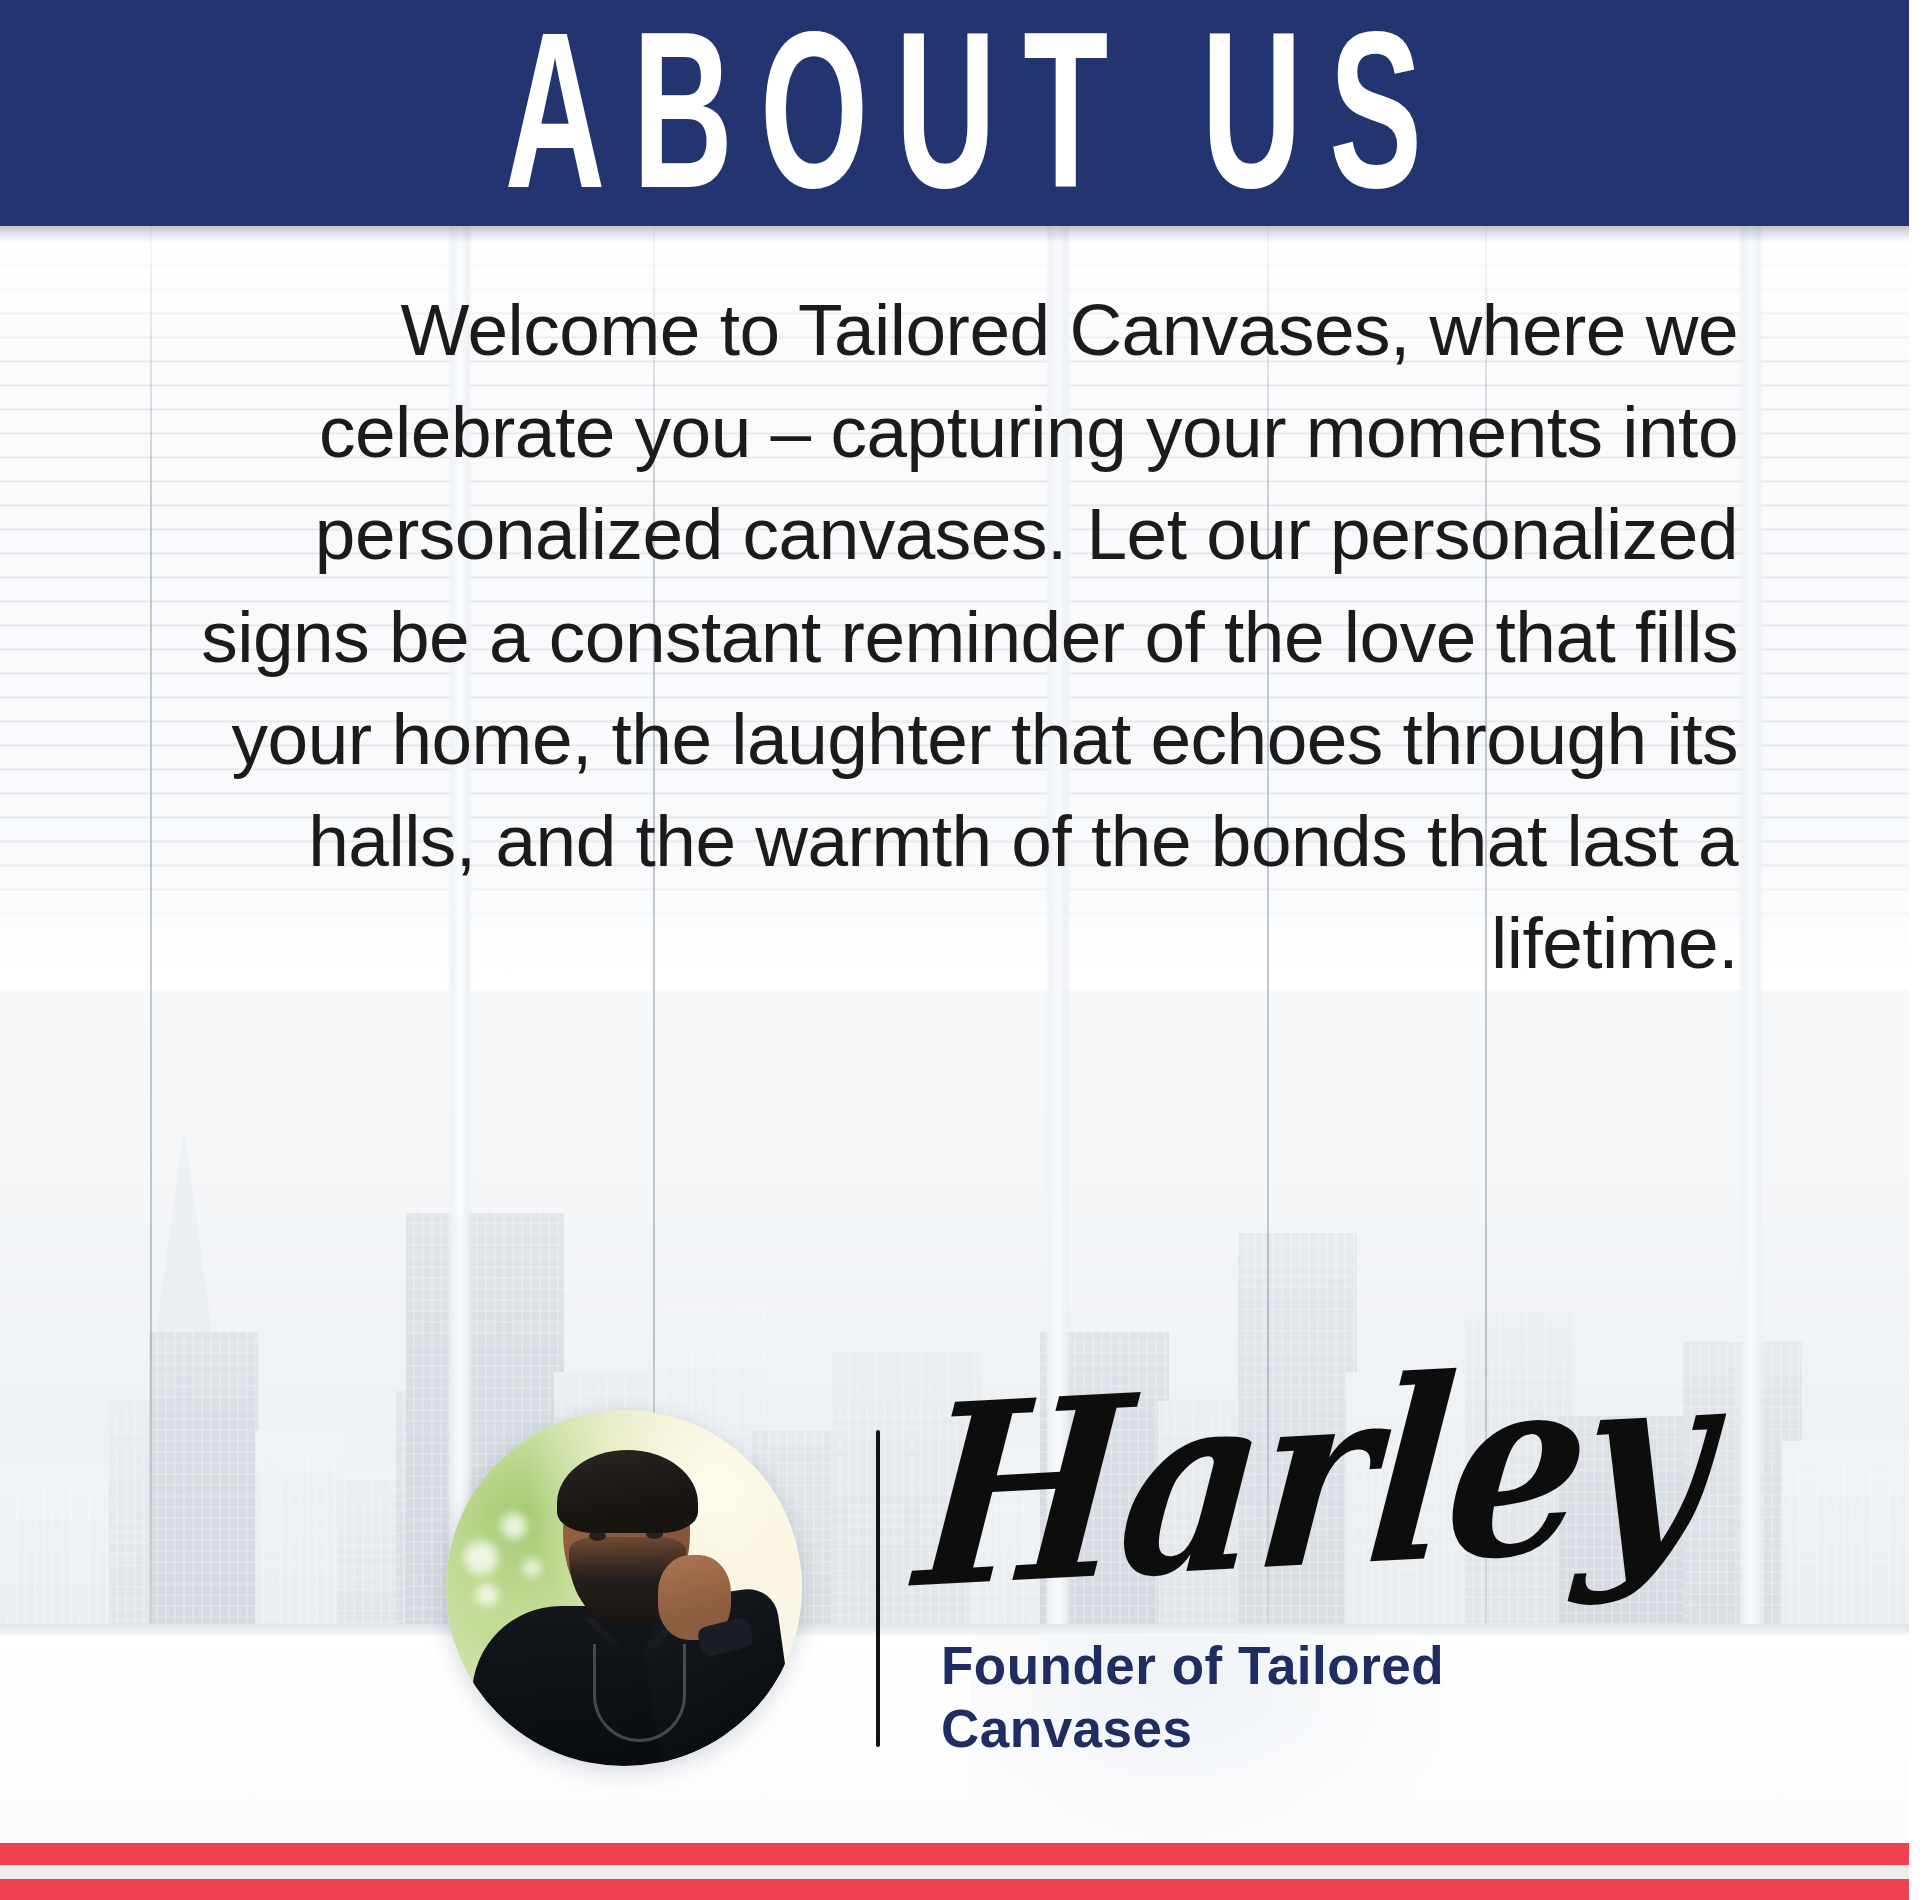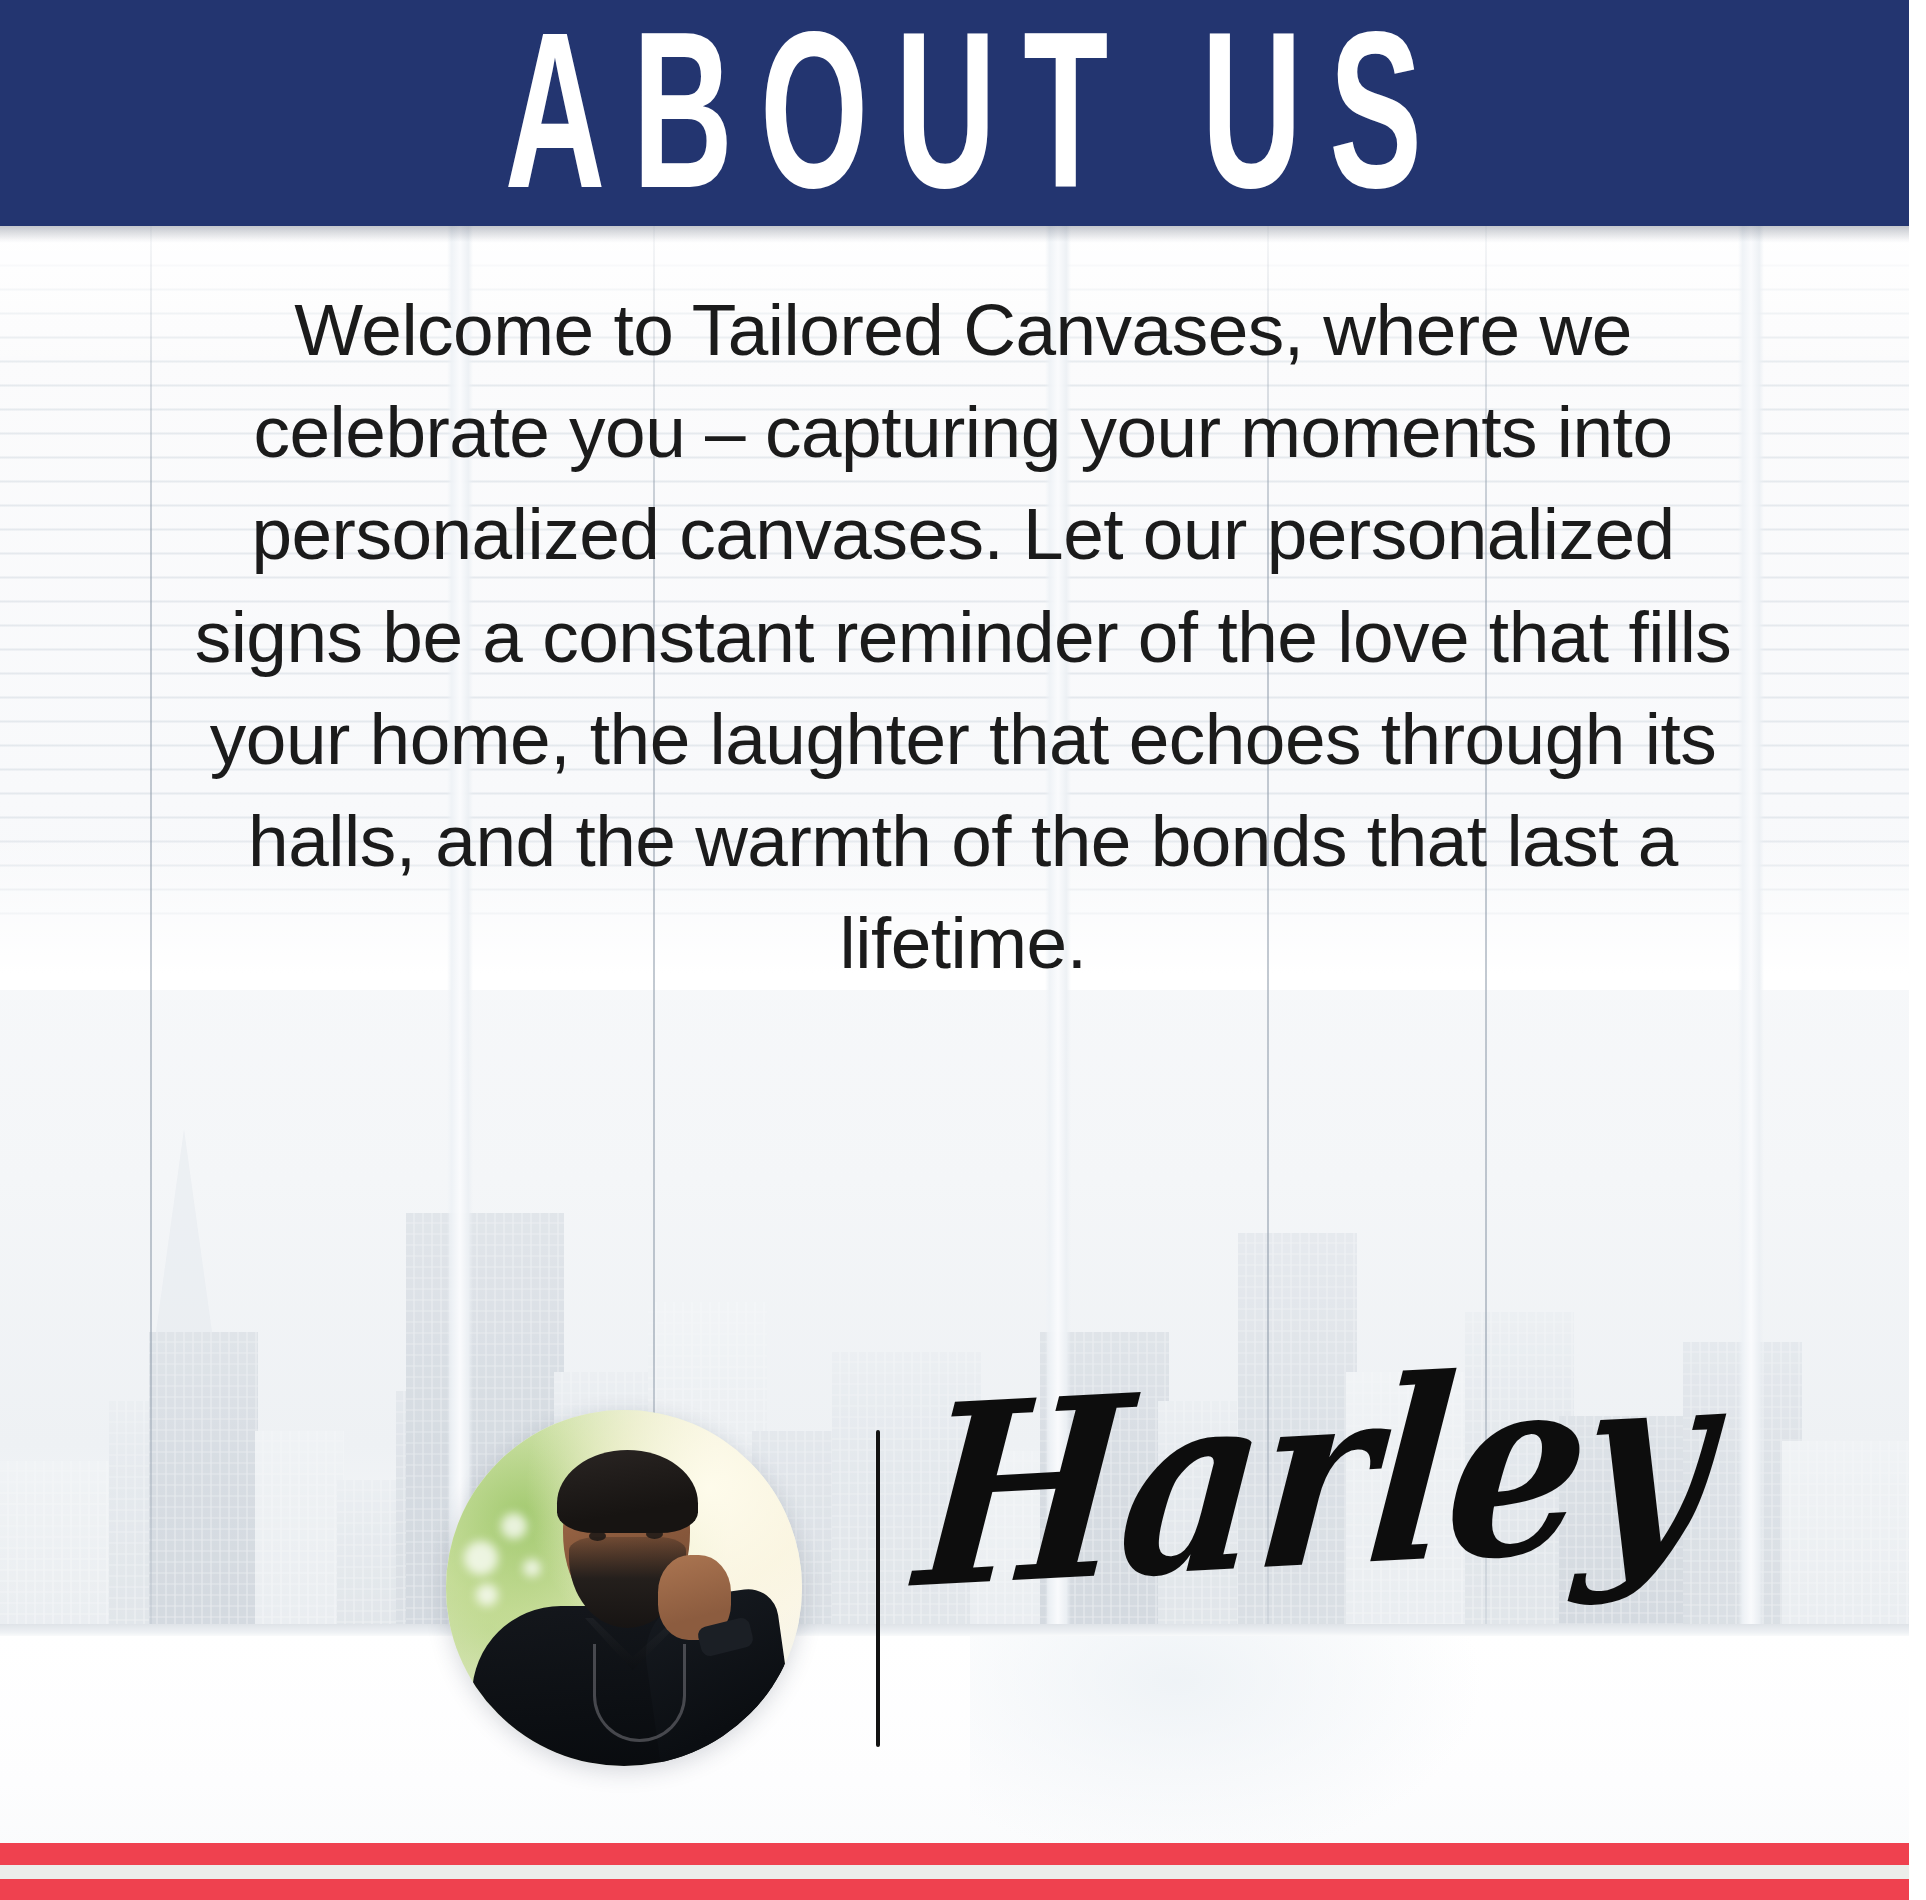--- a/index.html
+++ b/index.html
@@ -189,21 +189,21 @@
     z-index: 6;
   }
 
   
   .copy {
     position: absolute;
     left: 188px;
     top: 279px;
     width: 1550px;
     z-index: 5;
-    text-align: center;
+    text-align: right;
     color: #1b1b1b;
     font-family: "Liberation Sans", sans-serif;
     font-size: 73px;
     line-height: 1.40;
     font-weight: 400;
     letter-spacing: -0.5px;
   }
   .copy p { margin: 0; }
   .copy .gap { height: 95px; }
 
@@ -496,20 +496,24 @@
         <div class="av-chain"></div>
         <div class="av-hand"></div>
         <div class="av-watch"></div>
       </div>
     </div>
 
     <div class="divider"></div>
 
     <div class="signature">Harley</div>
 
+    <div class="founder-role">
+      <div>Founder of Tailored</div>
+      <div>Canvases</div>
+    </div>
   </div>
 
   <div class="stripe stripe-1"></div>
   <div class="stripe stripe-gap"></div>
   <div class="stripe stripe-2"></div>
 
 </div>
 
 
 </body></html>

